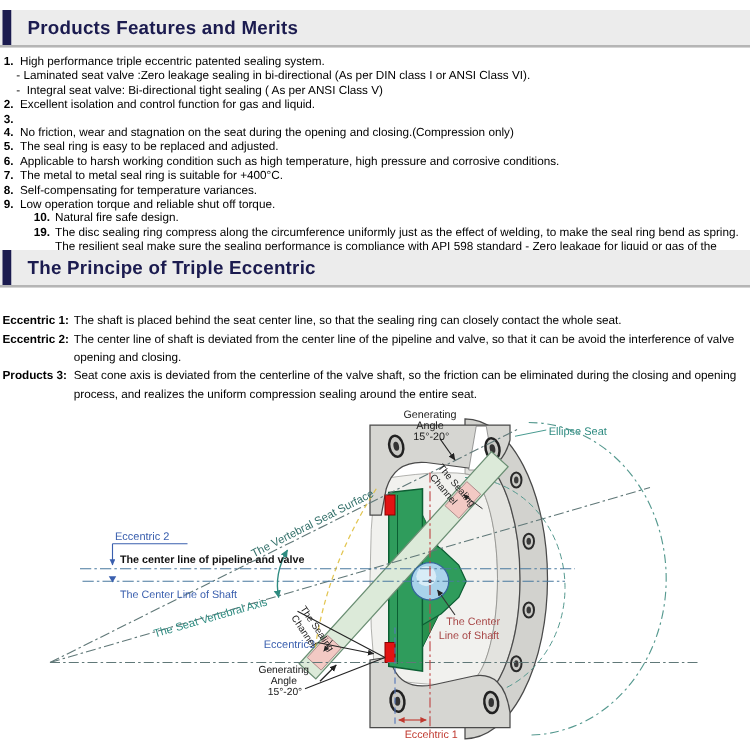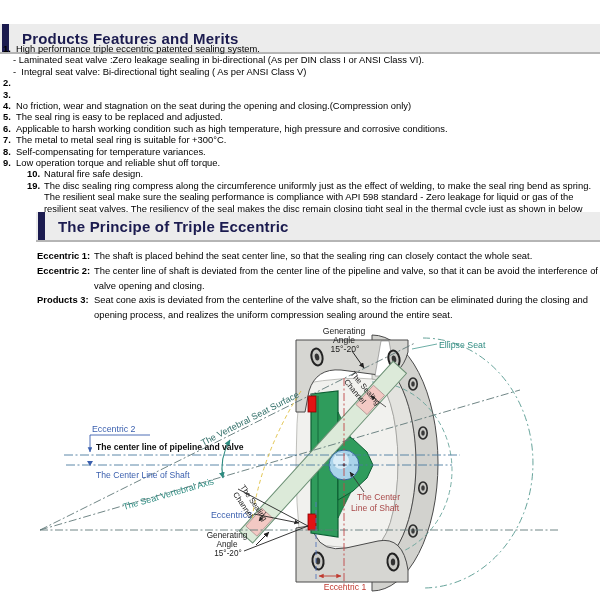--- a/index.html
+++ b/index.html
@@ -3,30 +3,30 @@
 <meta charset="utf-8">
 <style>
   html,body{margin:0;padding:0;background:#fff;}
   .page{position:relative;width:600px;height:600px;background:#fff;overflow:hidden;
         font-family:"Liberation Sans","DejaVu Sans",sans-serif;color:#000;outline:1px solid #e2e2e2;}
   
   .sec{position:absolute;left:0;right:0;height:28px;background:#ececec;
        border-bottom:2px solid #b5b5b5;display:flex;align-items:center;}
   .sec .bar{width:7px;height:28px;background:#1b1b4f;margin-left:2px;flex:none;}
   .sec .t{margin-left:13px;font-size:15px;font-weight:700;color:#1b1b4f;letter-spacing:.2px;}
-  .h1{top:24px;text-align:right;} .h2{top:212px;margin-left:36px;}
+  .h1{top:8px;text-align:right;} .h2{top:200px;}
   
   .list{position:absolute;top:43px;left:3px;right:3px;font-size:9.4px;line-height:11.4px;}
   .fi{display:flex;}
   .fi .num{font-weight:700;min-width:11px;margin-right:2px;flex:none;}
   .fi .num.w2{min-width:15px;margin-left:24px;}
   .fi .txt{white-space:pre-wrap;}
   .fi.sub{padding-left:10px;}
   
-  .ecc{position:absolute;top:249px;left:2px;right:2px;font-size:9.4px;line-height:14.8px;margin-left:35px;}
+  .ecc{position:absolute;top:249px;left:2px;right:2px;font-size:9.4px;line-height:14.8px;}
   .er{display:flex;}
   .er .lbl{font-weight:700;min-width:57px;flex:none;}
   .er .txt{flex:1;white-space:pre-wrap;}
   
   .dia{position:absolute;top:320px;left:0;}
   svg text{font-family:"Liberation Sans","DejaVu Sans",sans-serif;}
 </style>
 </head>
 <body>
 
@@ -43,39 +43,40 @@
         <span class="txt">High performance triple eccentric patented sealing system.</span>
       </div>
     <div class="fi sub">
         <span class="txt">- Laminated seat valve :Zero leakage sealing in bi-directional (As per DIN class I or ANSI Class VI).</span>
       </div>
     <div class="fi sub">
         <span class="txt">-  Integral seat valve: Bi-directional tight sealing ( As per ANSI Class V)</span>
       </div>
     <div class="fi">
         <span class="num">2.</span>
+        <span class="txt">Excellent isolation and control function for gas and liquid.</span>
       </div>
     <div class="fi">
         <span class="num">3.</span>
       </div>
     <div class="fi">
         <span class="num">4.</span>
         <span class="txt">No friction, wear and stagnation on the seat during the opening and closing.(Compression only)</span>
       </div>
     <div class="fi">
         <span class="num">5.</span>
         <span class="txt">The seal ring is easy to be replaced and adjusted.</span>
       </div>
     <div class="fi">
         <span class="num">6.</span>
         <span class="txt">Applicable to harsh working condition such as high temperature, high pressure and corrosive conditions.</span>
       </div>
     <div class="fi">
         <span class="num">7.</span>
-        <span class="txt">The metal to metal seal ring is suitable for +300°C.</span>
+        <span class="txt">The metal to metal seal ring is suitable for +400°C.</span>
       </div>
     <div class="fi">
         <span class="num">8.</span>
         <span class="txt">Self-compensating for temperature variances.</span>
       </div>
     <div class="fi">
         <span class="num">9.</span>
         <span class="txt">Low operation torque and reliable shut off torque.</span>
       </div>
     <div class="fi">

